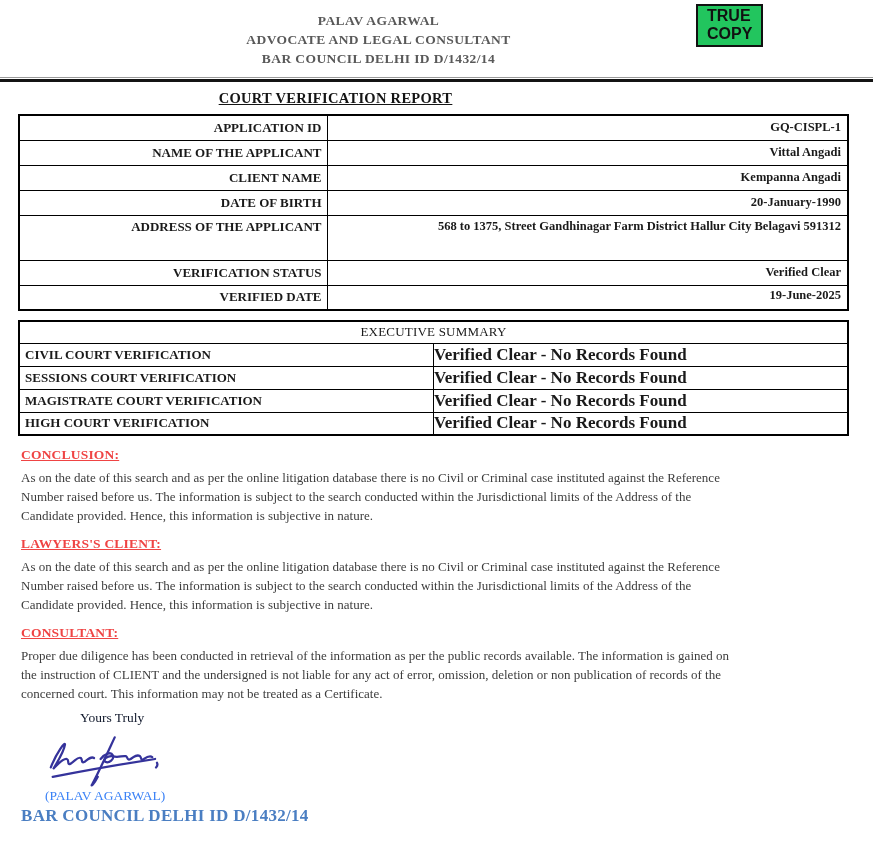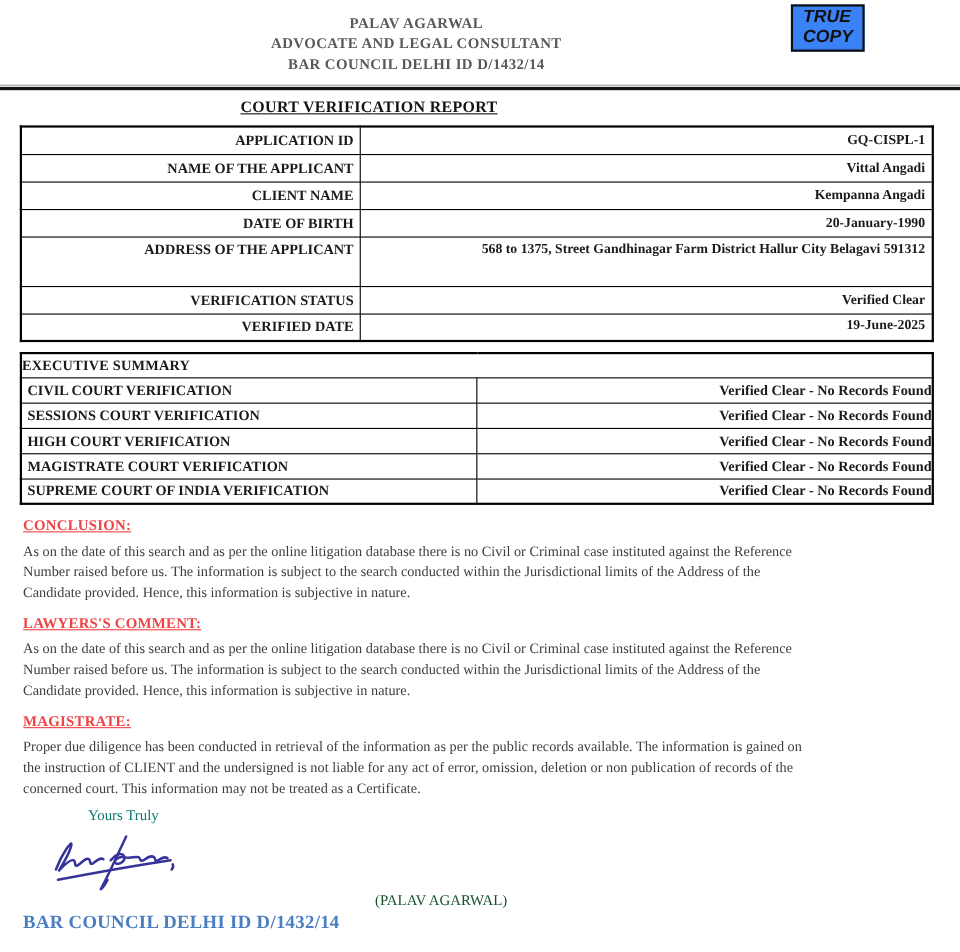--- a/index.html
+++ b/index.html
@@ -6,23 +6,23 @@
   html,body { background:#ffffff; }
   body {
     width:873px; height:865px; overflow:hidden; position:relative;
     font-family:"Liberation Serif", serif; color:#1a1a1a;
   }
   .page { position:relative; width:757px; height:865px; }
 
   
   .letterhead { text-align:center; padding-top:11px; color:#595959;
     font-weight:bold; font-size:13.5px; line-height:19px; letter-spacing:.4px; }
-  .stamp { position:absolute; top:4px; left:719px; border:2px solid #111;
+  .stamp { position:absolute; top:4px; left:696px; border:2px solid #111;
     padding:1px 9px 2px 9px; font-family:"Liberation Sans", sans-serif;
-    font-style:italic; font-weight:bold; font-size:16px; color:#111; background:#3b82f6; }
+    font-weight:bold; font-size:16px; color:#111; background:#22c55e; }
 
   .top-rule { margin-top:9px; height:5px; width:873px;
     border-top:1px solid #9a9a9a; border-bottom:3px solid #141414; }
 
   .doc-title { text-align:center; padding-right:86px; margin-top:8px;
     font-size:14.5px; font-weight:bold; text-decoration:underline;
     letter-spacing:.3px; color:#141414; }
 
   
   table { border-collapse:collapse; margin-left:18px; width:831px;
@@ -30,37 +30,37 @@
   td, th { border:1.5px solid #000; overflow:hidden; }
   .info-table { margin-top:7px;text-align:right; }
   .info-table td.lbl { width:308px; font-weight:bold; font-size:13px; padding:2px 5px; }
   .info-table td.val { font-weight:bold; font-size:12.5px; padding:2px 6px; }
   .info-table tr { height:25px; }
   .info-table tr.tall { height:45px; }
   .info-table tr.tall td { vertical-align:top; padding-top:3px; }
   .info-table tr.topval td.val { vertical-align:top; padding-top:2px; }
 
   .summary-table { margin-top:9px; }
-  .summary-table th.hdr { height:22px; font-size:13px; font-weight:bold;
-    text-align:left; letter-spacing:.2px; }
+  .summary-table th.hdr { height:22px; font-size:13px; font-weight:normal;
+    text-align:center; letter-spacing:.2px; }
   .summary-table tr.srow { height:23px; }
   .summary-table td.lbl { width:308px; font-weight:bold; font-size:13px; padding:1px 5px; }
-  .summary-table td.val { font-weight:bold; font-size:13px; text-align:right; }
+  .summary-table td.val { font-weight:bold; font-size:17px; text-align:left; }
 
   
   .section { margin:0 21px; }
   .section-heading { margin-top:11px; font-size:13.5px; font-weight:bold;
     text-decoration:underline; letter-spacing:.2px; color:#ef4444; line-height:16px; }
   .section-body { margin-top:5px; font-size:13px; line-height:19px;
     color:#3d3d3d; white-space:pre-line; width:834px; }
 
   
-  .salutation { margin:6px 0 1px 80px; font-size:13.5px; color:#0f766e; line-height:17px; }
+  .salutation { margin:6px 0 1px 80px; font-size:13.5px; color:#0f172a; line-height:17px; }
   .signature { display:block; margin:2px 0 0 40px; }
-  .signatory { margin:-2px 0 0 45px; font-size:13.5px; color:#14532d; line-height:16px;text-align:center; }
+  .signatory { margin:-2px 0 0 45px; font-size:13.5px; color:#3b82f6; line-height:16px; }
   .bar-line { margin:2px 0 0 21px; font-size:17px; font-weight:bold;
     color:#4a7ec2; letter-spacing:.3px; }
 </style>
 </head>
 <body>
 
 <div class="page">
 
   <div class="letterhead">
     <div>PALAV AGARWAL</div>
@@ -114,50 +114,46 @@
       </tr>
       <tr class="srow">
         <td class="lbl">CIVIL COURT VERIFICATION</td>
         <td class="val">Verified Clear - No Records Found</td>
       </tr>
       <tr class="srow">
         <td class="lbl">SESSIONS COURT VERIFICATION</td>
         <td class="val">Verified Clear - No Records Found</td>
       </tr>
       <tr class="srow">
-        <td class="lbl">HIGH COURT VERIFICATION</td>
-        <td class="val">Verified Clear - No Records Found</td>
-      </tr>
-      <tr class="srow">
         <td class="lbl">MAGISTRATE COURT VERIFICATION</td>
         <td class="val">Verified Clear - No Records Found</td>
       </tr>
       <tr class="srow">
-        <td class="lbl">SUPREME COURT OF INDIA VERIFICATION</td>
+        <td class="lbl">HIGH COURT VERIFICATION</td>
         <td class="val">Verified Clear - No Records Found</td>
       </tr>
     </tbody>
   </table>
 
   <div class="section">
     <div class="section-heading">CONCLUSION:</div>
     <div class="section-body">As on the date of this search and as per the online litigation database there is no Civil or Criminal case instituted against the Reference
 Number raised before us. The information is subject to the search conducted within the Jurisdictional limits of the Address of the
 Candidate provided. Hence, this information is subjective in nature.</div>
   </div>
 
   <div class="section">
-    <div class="section-heading">LAWYERS'S COMMENT:</div>
+    <div class="section-heading">LAWYERS'S CLIENT:</div>
     <div class="section-body">As on the date of this search and as per the online litigation database there is no Civil or Criminal case instituted against the Reference
 Number raised before us. The information is subject to the search conducted within the Jurisdictional limits of the Address of the
 Candidate provided. Hence, this information is subjective in nature.</div>
   </div>
 
   <div class="section">
-    <div class="section-heading">MAGISTRATE:</div>
+    <div class="section-heading">CONSULTANT:</div>
     <div class="section-body">Proper due diligence has been conducted in retrieval of the information as per the public records available. The information is gained on
 the instruction of CLIENT and the undersigned is not liable for any act of error, omission, deletion or non publication of records of the
 concerned court. This information may not be treated as a Certificate.</div>
   </div>
 
   <div class="salutation">Yours Truly</div>
 
   <svg class="signature" width="140" height="62" viewBox="0 0 140 66" fill="none">
     <g stroke="#35339b" stroke-width="2.4" stroke-linecap="round" stroke-linejoin="round" fill="none">
       <path d="M7 42 C13 26 23 13 22 18 C21 25 13 38 10 43 C14 39 20 32 24 33 C27 34 24 40 28 38 C33 35 36 30 39 32 C41 34 39 38 43 36 C47 33 50 30 53 32"></path>

